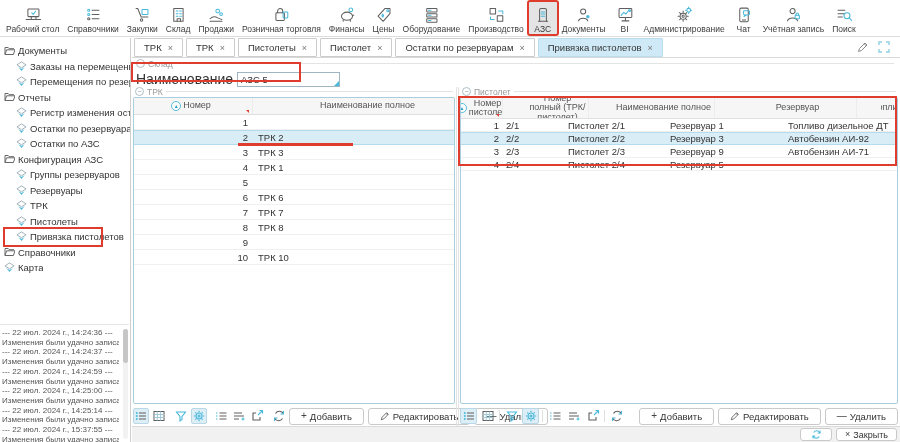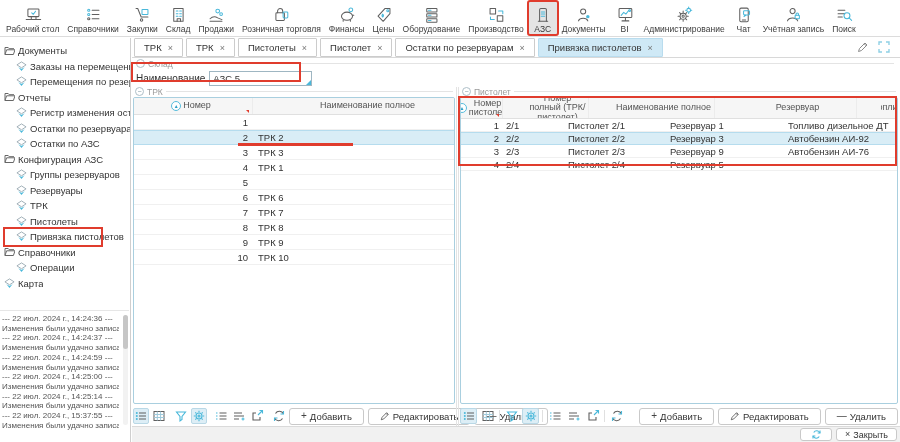--- a/index.html
+++ b/index.html
@@ -19,21 +19,21 @@
   svg.lin .cy { stroke:#49b8da; }
   svg.lin .fcy { fill:#49b8da; stroke:none; }
 
   
   .sidebar { position:absolute; top:38px; left:0; width:131px; bottom:0; border-right:1px solid #cfcfcf; background:#fff; overflow:hidden; }
   .tree { padding:5px 0 0 4px; }
   .node { display:flex; align-items:center; height:15.5px; white-space:nowrap; overflow:hidden; font-size:9.5px; color:#333; cursor:default; }
   .node svg { flex:0 0 auto; margin-right:3px; }
   .node.child { padding-left:12px; }
   .nlabel { overflow:hidden; white-space:nowrap; }
-  .log { position:absolute; left:0; right:1px; bottom:14px; height:118px; font-size:8px; line-height:9.7px; color:#555;
+  .log { position:absolute; left:0; right:1px; bottom:0; height:118px; font-size:8px; line-height:9.7px; color:#555;
          padding:3px 10px 0 2px; border-top:1px solid #e6e6e6; background:#fff; }
   .logline { white-space:nowrap; overflow:hidden; }
   .log-scroll { position:absolute; right:1px; top:4px; width:5px; height:110px; background:#f2f2f2; border-radius:3px; }
   .log-thumb { position:absolute; top:0; left:0; width:5px; height:34px; background:#c6c6c6; border-radius:3px; }
 
   
   .content { position:absolute; left:132px; top:38px; right:0; bottom:0; }
   .tabbar { position:absolute; left:0; top:0; right:0; height:20px; border-bottom:1px solid #d8d8d8;
             display:flex; align-items:flex-start; padding-left:2px; }
   .tab { display:flex; align-items:center; gap:6px; border:1px solid #ccc; background:#fff; height:19px;
@@ -42,21 +42,21 @@
   .tabx { color:#777; font-size:9px; }
   .head-actions { margin-left:auto; display:flex; gap:9px; align-items:center; padding:3px 10px 0 0; }
 
   .legend-row { display:flex; align-items:center; height:9px; color:#9a9a9a; font-size:8.5px; gap:3px; padding:0 2px 0 2px; }
   .legend-row .line { flex:1; border-top:1px solid #e4e4e4; }
   .collapse { width:9px; height:9px; border:1px solid #aebfc8; border-radius:50%; display:flex; align-items:center;
               justify-content:center; color:#7d97a3; font-size:7px; line-height:1; flex:0 0 auto; background:#fff; }
 
   .sklad { position:absolute; left:2px; top:21px; right:4px; height:28px; }
   .field-row { display:flex; align-items:center; margin-top:3px; padding-left:2px; gap:4px; }
-  .field-label { font-size:10px; color:#333; }
+  .field-label { font-size:14px; color:#333; }
   .tfield-wrap { position:relative; width:103px; height:15px; }
   .tfield-wrap::after { content:""; position:absolute; right:1px; bottom:1px; border-left:5px solid transparent; border-bottom:5px solid #49b8da; }
   .tfield { width:100%; height:100%; border:1px solid #9fb6c2; background:#fff; font-size:9.5px; padding:0 3px;
             font-family:inherit; color:#333; outline:none; }
 
   .panel { position:absolute; top:49px; bottom:16px; display:flex; flex-direction:column; }
   .panel.left { left:1px; width:322px; }
   .panel.right { left:328px; right:2px; }
   .splitter { position:absolute; top:49px; bottom:16px; left:323px; width:5px; display:flex; justify-content:center; gap:1px; }
   .splitter i { width:1px; background:#e3e3e3; }
@@ -351,27 +351,20 @@
           </svg>
           <span class="nlabel">Привязка пистолетов</span>
         </div>
       <div class="node">
           <svg width="11" height="10" viewBox="0 0 11 10">
             <path d="M1 8.5 V1.5 h3.2 l1 1.2 H10" fill="none" stroke="#666" stroke-width="1"></path>
             <path d="M1 8.5 L2.6 3.8 H11 L9.4 8.5 Z" fill="#fff" stroke="#666" stroke-width="1"></path>
           </svg>
           <span class="nlabel">Справочники</span>
         </div>
-      <div class="node child">
-          <svg width="11" height="11" viewBox="0 0 12 12">
-            <path d="M6 1 L11 4.2 6 7.4 1 4.2 Z" fill="#fff" stroke="#9aaab2" stroke-width="1"></path>
-            <path d="M2.5 6.5 L6 8.8 9.5 6.5 6 11 Z" fill="#49b8da"></path>
-          </svg>
-          <span class="nlabel">Операции</span>
-        </div>
       <div class="node">
           <svg width="11" height="11" viewBox="0 0 12 12">
             <path d="M6 1 L11 4.2 6 7.4 1 4.2 Z" fill="#fff" stroke="#9aaab2" stroke-width="1"></path>
             <path d="M2.5 6.5 L6 8.8 9.5 6.5 6 11 Z" fill="#49b8da"></path>
           </svg>
           <span class="nlabel">Карта</span>
         </div>
     </div>
     <div class="log">
       <div class="logline">--- 22 июл. 2024 г., 14:24:36 ---</div>
@@ -483,21 +476,20 @@
         <div class="trow">
             <div class="td c-num">7</div>
             <div class="td c-name">ТРК 7</div>
           </div>
         <div class="trow">
             <div class="td c-num">8</div>
             <div class="td c-name">ТРК 8</div>
           </div>
         <div class="trow">
             <div class="td c-num">9</div>
-            <div class="td c-name">ТРК 9</div>
           </div>
         <div class="trow">
             <div class="td c-num">10</div>
             <div class="td c-name">ТРК 10</div>
           </div>
       </div>
       <div class="ptoolbar">
         <span class="tool pressed">
             <svg width="14" height="14" viewBox="0 0 14 14">
               <path d="M5 4 h7 M5 7 h7 M5 10 h7" stroke="#5f5f5f" stroke-width="1.1" fill="none"></path>
@@ -615,21 +607,21 @@
             <div class="td c2">2/2</div>
             <div class="td c3">Пистолет 2/2</div>
             <div class="td c4">Резервуар 3</div>
             <div class="td c5">Автобензин АИ-92</div>
           </div>
         <div class="trow">
             <div class="td c1">3</div>
             <div class="td c2">2/3</div>
             <div class="td c3">Пистолет 2/3</div>
             <div class="td c4">Резервуар 9</div>
-            <div class="td c5">Автобензин АИ-76</div>
+            <div class="td c5">Автобензин АИ-71</div>
           </div>
         <div class="trow">
             <div class="td c1">4</div>
             <div class="td c2">2/4</div>
             <div class="td c3">Пистолет 2/4</div>
             <div class="td c4">Резервуар 5</div>
             <div class="td c5"></div>
           </div>
       </div>
       <div class="ptoolbar">

